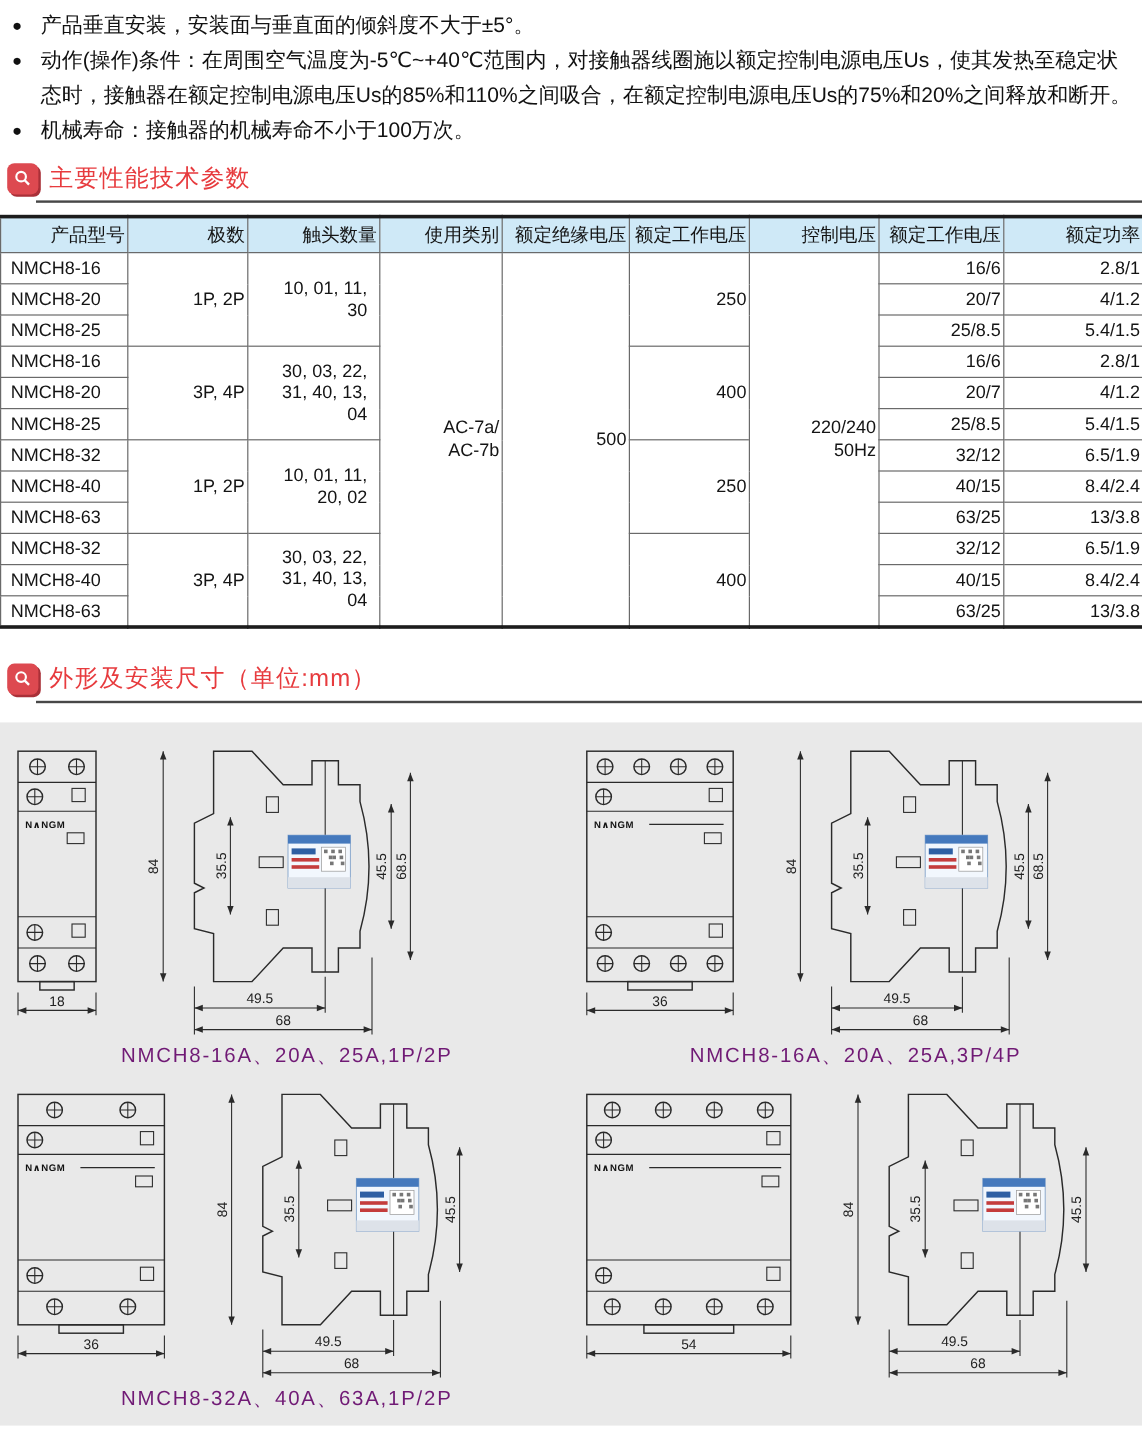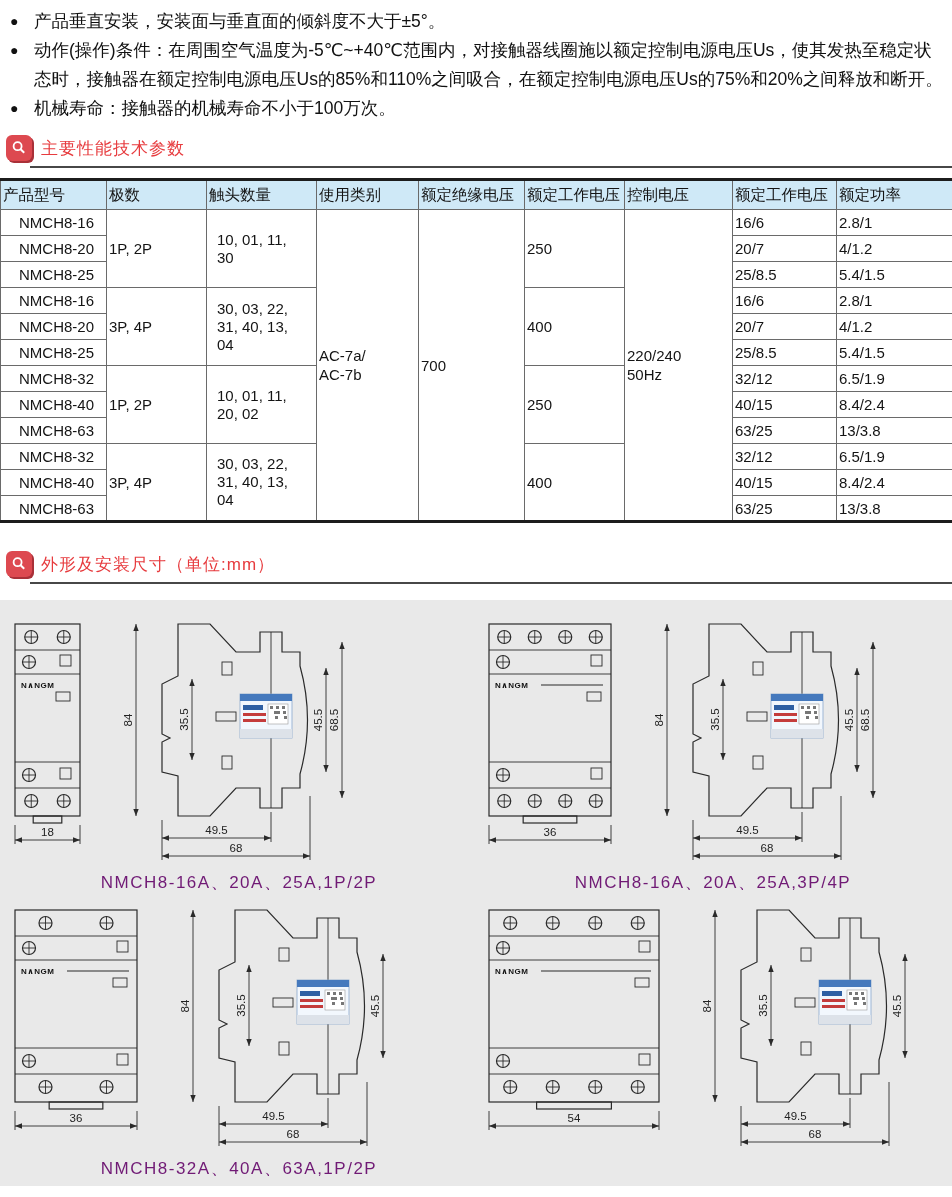--- a/index.html
+++ b/index.html
@@ -22,42 +22,42 @@
   .bullet{display:flex}
   .bullet .dot{width:24px;flex:none;font-size:14px}
   .bullet .btext{flex:1}
   
   .sec{display:flex;align-items:center;gap:9px;margin:12px 0 0 6px}
   .sec-icon{
     width:26px;height:26px;border-radius:6px;flex:none;
     background:var(--icon-red);box-shadow:2px 2px 0 var(--icon-shadow);
     display:flex;align-items:center;justify-content:center;
   }
-  .sec-title{font-size:17px;color:var(--accent-red);letter-spacing:1px}
+  .sec-title{font-size:20px;color:var(--accent-red);letter-spacing:1px}
   .rule{border:none;border-top:2px solid #474747;margin:5px 0 0 30px}
   
   table{
     border-collapse:collapse;width:952px;margin-top:10px;table-layout:fixed;
     border-top:3px solid #1c1c1c;border-bottom:3px solid #1c1c1c;
   }
-  th,td{border:1px solid #6a6a6a;font-size:15px;text-align:left;padding:1px 2px;color:#141414}
+  th,td{border:1px solid #6a6a6a;font-size:15px;text-align:right;padding:1px 2px;color:#141414}
   thead tr{height:30px}
   thead th{background:var(--header-blue);font-weight:normal;font-size:15.5px}
   tbody tr{height:26px}
-  td.model{text-align:center;padding-left:8px}
+  td.model{text-align:left;padding-left:8px}
   td.pre{white-space:pre-line;line-height:19px}
   td.wrap{line-height:18px;padding:1px 10px}
   
   .panel{
     margin-top:16px;background:var(--panel-gray);
     width:952px;height:586px;
     display:grid;grid-template-columns:1fr 1fr;
     padding:12px 2px 6px 2px;row-gap:4px;
   }
-  .fig{display:flex;flex-direction:column;align-items:center;justify-content:space-between}
+  .fig{display:flex;flex-direction:column;align-items:center;justify-content:flex-start}
   .fig svg{display:block}
   .fig-cap{font-size:17px;color:#701a75;margin-top:2px;letter-spacing:1.5px}
 </style>
 </head>
 <body>
 
 <div class="bullets">
   <div class="bullet">
     <span class="dot">●</span>
     <span class="btext">产品垂直安装，安装面与垂直面的倾斜度不大于±5°。</span>
@@ -108,21 +108,21 @@
       <th>额定功率</th>
     </tr>
   </thead>
   <tbody>
     <tr>
       <td class="model">NMCH8-16</td>
       <td rowspan="3">1P, 2P</td>
       <td rowspan="3" class="wrap">10, 01, 11, 30</td>
       <td rowspan="12" class="pre">AC-7a/
 AC-7b</td>
-      <td rowspan="12">700</td>
+      <td rowspan="12">500</td>
       <td rowspan="3">250</td>
       <td rowspan="12" class="pre">220/240
 50Hz</td>
       <td>16/6</td>
       <td>2.8/1</td>
     </tr>
     <tr>
       <td class="model">NMCH8-20</td>
       <td>20/7</td>
       <td>4/1.2</td>

